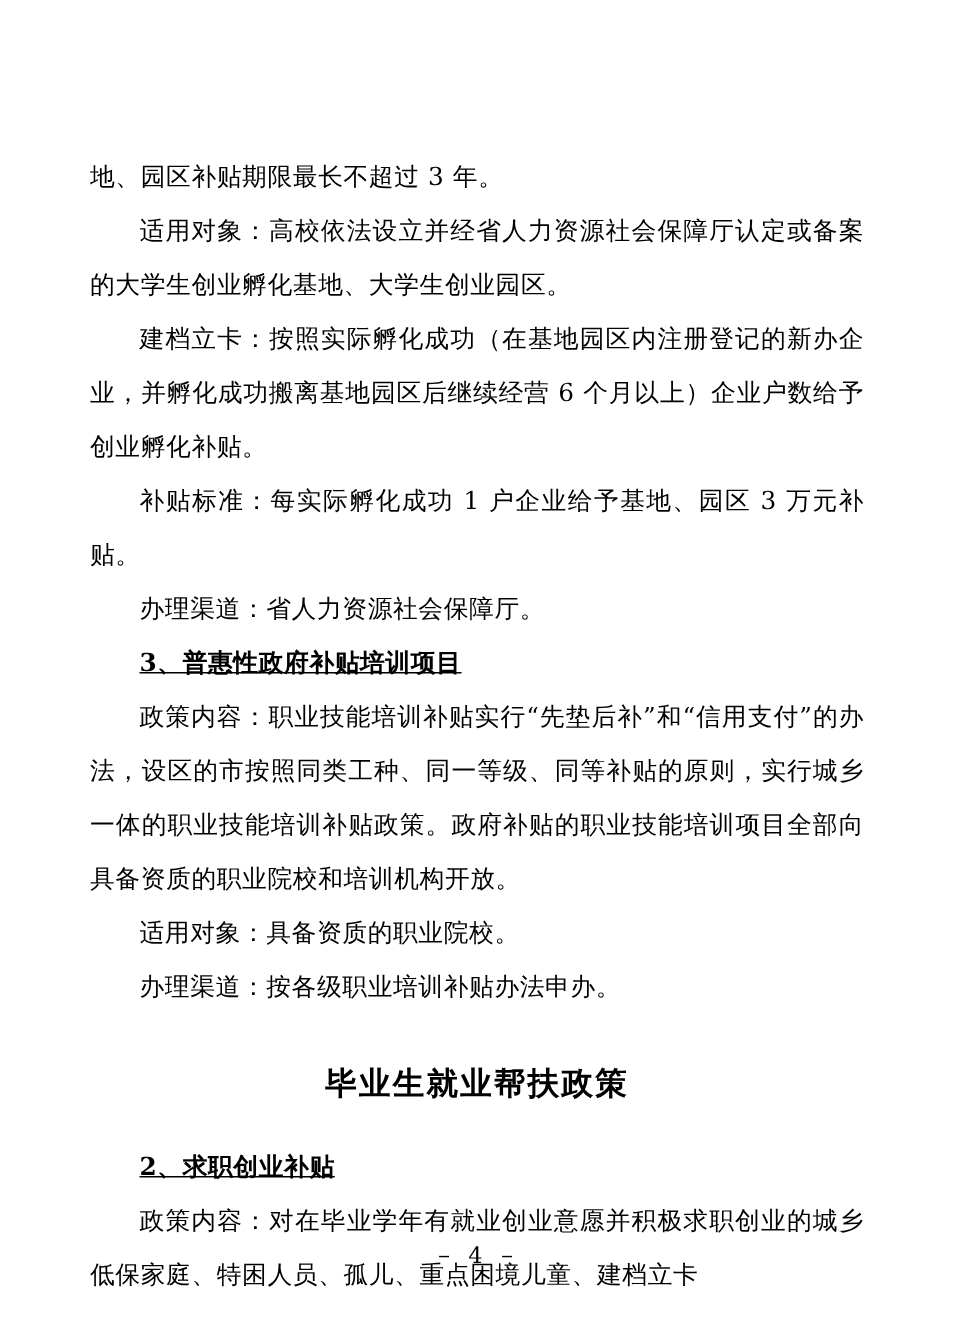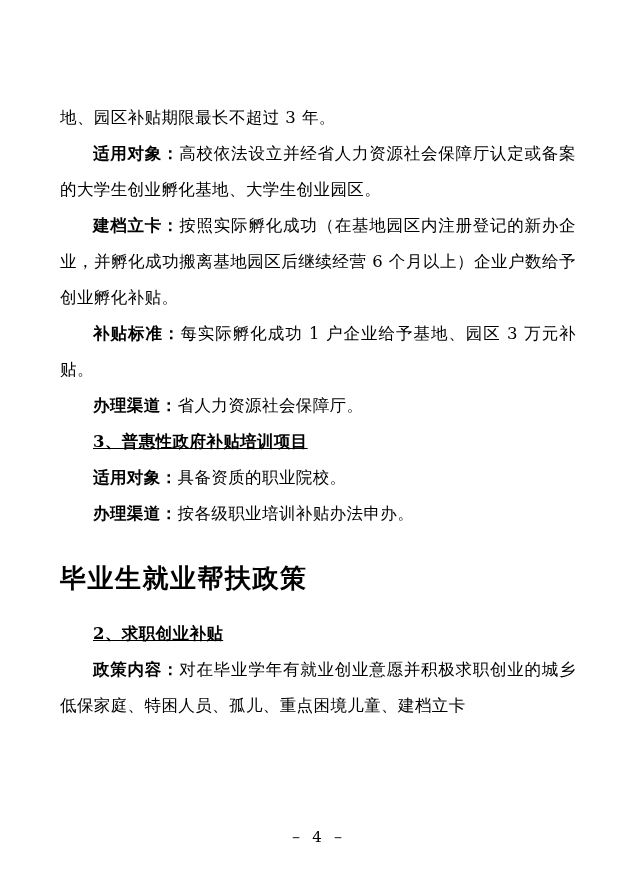--- a/index.html
+++ b/index.html
@@ -30,30 +30,31 @@
     letter-spacing: 0.4px;
   }
   .para {
     margin: 0;
     text-indent: 0;
   }
   .para.indent {
     text-indent: 33px;
   }
   .bold-lead {
-    font-weight: bold;
+    font-weight: normal;
   }
   .heading-num {
     font-weight: bold;
     text-indent: 33px;
     display: block;
     text-decoration: underline;
   }
   .section-title {
-    font-size: 26px;
+    text-align: center;
+    font-size: 21px;
     font-weight: bold;
     line-height: 40px;
     margin: 26px 0 18px 0;
     letter-spacing: 1.5px;
   }
   .page-footer {
     position: absolute;
     left: 0;
     right: 0;
     bottom: 38px;
@@ -75,20 +76,21 @@
     <p class="para indent"><span class="bold-lead">适用对象：</span><span>高校依法设立并经省人力资源社会保障厅认定或备案的大学生创业孵化基地、大学生创业园区。</span></p>
 
     <p class="para indent"><span class="bold-lead">建档立卡：</span><span>按照实际孵化成功（在基地园区内注册登记的新办企业，并孵化成功搬离基地园区后继续经营 6 个月以上）企业户数给予创业孵化补贴。</span></p>
 
     <p class="para indent"><span class="bold-lead">补贴标准：</span><span>每实际孵化成功 1 户企业给予基地、园区 3 万元补贴。</span></p>
 
     <p class="para indent"><span class="bold-lead">办理渠道：</span><span>省人力资源社会保障厅。</span></p>
 
     <p class="para heading-num">3、普惠性政府补贴培训项目</p>
 
+    <p class="para indent"><span class="bold-lead">政策内容：</span><span>职业技能培训补贴实行“先垫后补”和“信用支付”的办法，设区的市按照同类工种、同一等级、同等补贴的原则，实行城乡一体的职业技能培训补贴政策。政府补贴的职业技能培训项目全部向具备资质的职业院校和培训机构开放。</span></p>
 
     <p class="para indent"><span class="bold-lead">适用对象：</span><span>具备资质的职业院校。</span></p>
 
     <p class="para indent"><span class="bold-lead">办理渠道：</span><span>按各级职业培训补贴办法申办。</span></p>
 
     <div class="section-title">毕业生就业帮扶政策</div>
 
     <p class="para heading-num">2、求职创业补贴</p>
 
     <p class="para indent"><span class="bold-lead">政策内容：</span><span>对在毕业学年有就业创业意愿并积极求职创业的城乡低保家庭、特困人员、孤儿、重点困境儿童、建档立卡</span></p>

